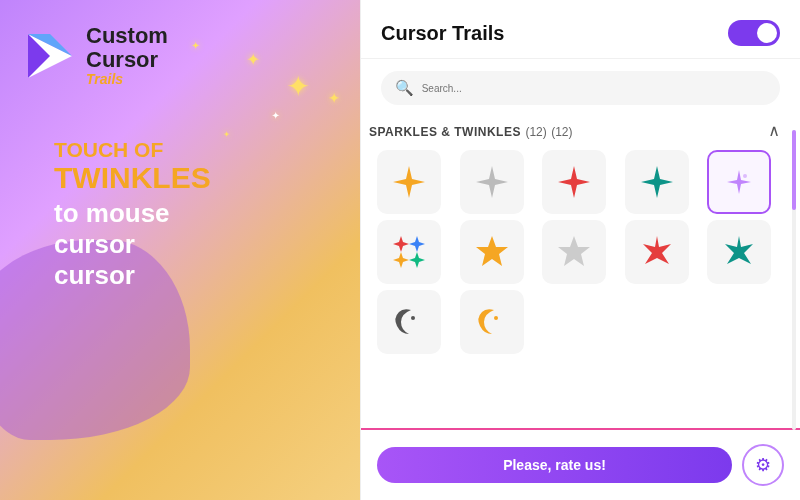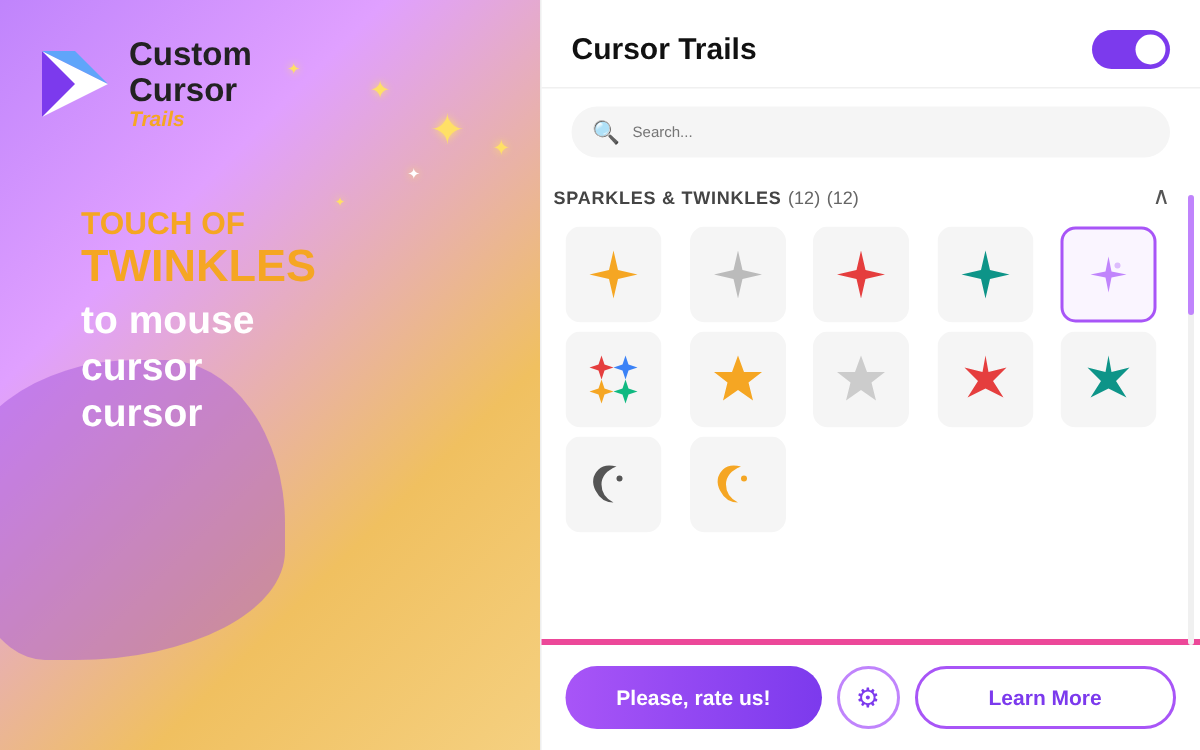--- a/index.html
+++ b/index.html
@@ -277,23 +277,24 @@
       height: 80px;
       background: #c084fc;
       border-radius: 2px;
       position: absolute;
       top: 0;
     }
 
     
     .bottom-bar {
       display: flex;
+      align-items: center;
       gap: 10px;
       padding: 14px 16px;
-      border-top: 4px solid #ec4899;
+      border-top: 2px solid #ec4899;
       margin-top: 36px;
     }
 
     .btn-rate {
       background: linear-gradient(90deg, #a855f7, #7c3aed);
       color: white;
       font-weight: 700;
       font-size: 14px;
       border: none;
       border-radius: 22px;
@@ -466,16 +467,15 @@
 
   <div class="scroll-bar">
     <div class="scroll-thumb"></div>
   </div>
 
   <div class="bottom-bar">
     <button class="btn-rate">Please, rate us!</button>
     <div class="btn-gear">
       <span>⚙</span>
     </div>
-    <button class="btn-learn">Learn More</button>
   </div>
 
 </div>
 
 </body></html>

